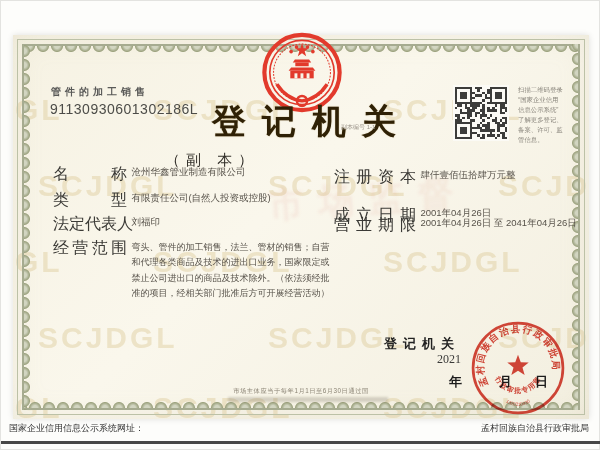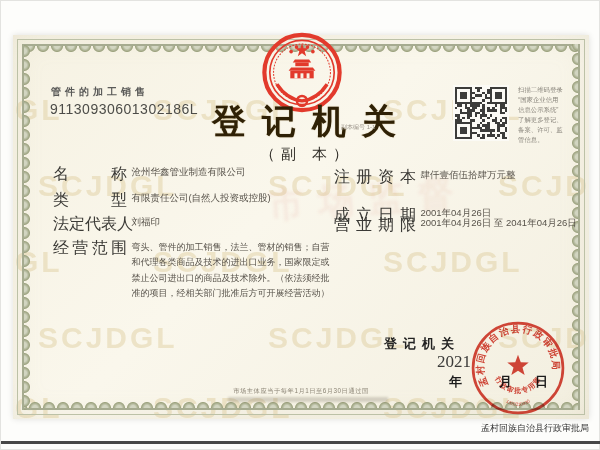--- a/index.html
+++ b/index.html
@@ -42,42 +42,42 @@
   
   .credit-label{position:absolute;left:38px;top:50px;font-size:10px;letter-spacing:4px;
                 color:#5a5a58;font-weight:bold;}
   .credit-code{position:absolute;left:37px;top:66px;font-size:14px;color:#4c4c48;
                font-family:Liberation Sans, sans-serif;letter-spacing:.5px;}
   .title{position:absolute;left:146px;top:64px;width:290px;text-align:center;
          font-size:34px;font-weight:bold;letter-spacing:16px;color:#2f2106;
          font-family:"Liberation Serif","DejaVu Serif",serif;
          text-shadow:0 0 1px rgba(120,90,20,.55);text-indent:16px;}
   .title-note{position:absolute;left:328px;top:88px;font-size:6px;color:#9b948a;}
-  .subtitle{position:absolute;left:146px;top:110px;width:290px;text-align:center;
+  .subtitle{position:absolute;left:146px;top:116px;width:290px;
             font-size:15px;color:#33302a;letter-spacing:6px;text-indent:6px;}
   
   .qr{position:absolute;left:440px;top:50px;width:52px;height:52px;background:#fbfaf5;
       padding:2px;}
   .qr svg{width:100%;height:100%;shape-rendering:crispEdges;}
   .qr-caption{position:absolute;left:505px;top:50px;width:62px;font-size:6.4px;
               line-height:1.55;color:#8a867d;white-space:pre-line;}
   
   .row{position:absolute;white-space:nowrap;}
   .flabel{display:inline-block;text-align:justify;text-align-last:justify;
           font-size:16px;color:#3b3a36;font-weight:500;vertical-align:top;
           letter-spacing:0;}
   .flabel-l{width:74px;}
   .flabel-r{width:82px;}
   .fval{display:inline-block;font-size:9.5px;color:#57524a;margin-left:0;
         vertical-align:top;padding-top:2px;}
   .fval-multi{white-space:normal;width:204px;line-height:1.72;font-size:9px;}
   
   .reg-label{position:absolute;left:371px;top:300px;font-size:13px;font-weight:bold;
              letter-spacing:6px;color:#222;text-align:center;}
-  .reg-year{position:absolute;left:424px;top:317px;font-size:17px;color:#3a3a38;
+  .reg-year{position:absolute;left:424px;top:317px;font-size:12px;color:#3a3a38;
             font-family:"Liberation Serif","DejaVu Serif",serif;}
   .date-char{position:absolute;top:338px;font-size:13px;font-weight:bold;color:#1c1c1c;}
   
   .seal{position:absolute;left:457px;top:285px;width:96px;height:96px;
         mix-blend-mode:multiply;opacity:.92;}
   
   .notice{position:absolute;left:0;top:352px;width:100%;text-align:center;
           font-size:6.3px;color:#8a8374;letter-spacing:.5px;}
   .notice-smear{position:absolute;left:215px;top:362px;width:160px;height:5px;
           background:rgba(125,118,100,.28);filter:blur(1.2px);}
@@ -447,15 +447,16 @@
       </text>
       <text fill="#d4382b" font-size="4.6" text-anchor="middle">
         <textPath href="#arcSerial" startOffset="50%">1320210430</textPath>
       </text>
     </svg>
 
     <div class="notice">市场主体应当于每年1月1日至6月30日通过国</div>
     <div class="notice-smear"></div>
   </div>
 
+  <div class="footer-left">国家企业信用信息公示系统网址：</div>
   <div class="footer-right">孟村回族自治县行政审批局</div>
   <div class="scan-line"></div>
 </div>
 
 </body></html>

